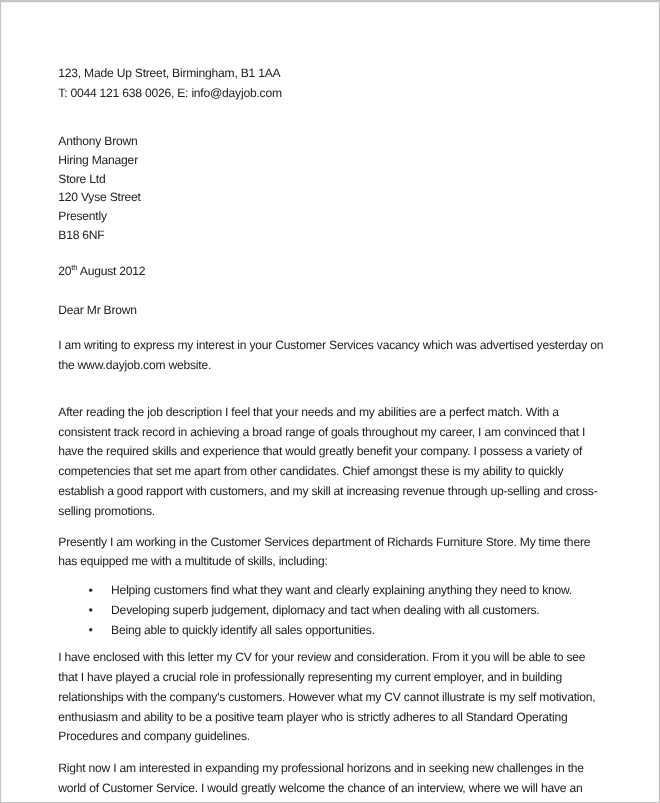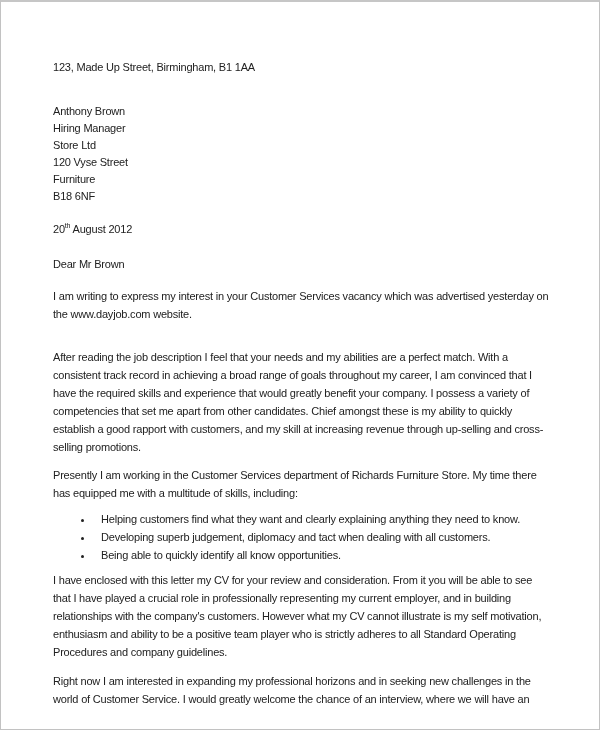--- a/index.html
+++ b/index.html
@@ -41,44 +41,45 @@
   .para-p4 { margin-top: 7px; }
   .para-p5 { margin-top: 11px; }
 </style>
 </head>
 <body>
 
 <div class="page-content">
 
   <div class="sender-block">
     <p>123, Made Up Street, Birmingham, B1 1AA</p>
+    <p>T: 0044 121 638 0026, E: info@dayjob.com</p>
   </div>
 
   <div class="recipient-block">
     <p>Anthony Brown</p>
     <p>Hiring Manager</p>
     <p>Store Ltd</p>
     <p>120 Vyse Street</p>
-    <p>Furniture</p>
+    <p>Presently</p>
     <p>B18 6NF</p>
   </div>
 
   <p class="date-line"><span>20</span><sup>th</sup> <span>August 2012</span></p>
 
   <p class="salutation">Dear Mr Brown</p>
 
   <p class="para-p1">I am writing to express my interest in your Customer Services vacancy which was advertised yesterday on the www.dayjob.com website.</p>
 
   <p class="para-p2">After reading the job description I feel that your needs and my abilities are a perfect match. With a consistent track record in achieving a broad range of goals throughout my career, I am convinced that I have the required skills and experience that would greatly benefit your company. I possess a variety of competencies that set me apart from other candidates. Chief amongst these is my ability to quickly establish a good rapport with customers, and my skill at increasing revenue through up-selling and cross-selling promotions.</p>
 
   <p class="para-p3">Presently I am working in the Customer Services department of Richards Furniture Store. My time there has equipped me with a multitude of skills, including:</p>
 
   <ul class="skills-list">
     <li>Helping customers find what they want and clearly explaining anything they need to know.</li>
     <li>Developing superb judgement, diplomacy and tact when dealing with all customers.</li>
-    <li>Being able to quickly identify all know opportunities.</li>
+    <li>Being able to quickly identify all sales opportunities.</li>
   </ul>
 
   <p class="para-p4">I have enclosed with this letter my CV for your review and consideration. From it you will be able to see that I have played a crucial role in professionally representing my current employer, and in building relationships with the company's customers. However what my CV cannot illustrate is my self motivation, enthusiasm and ability to be a positive team player who is strictly adheres to all Standard Operating Procedures and company guidelines.</p>
 
   <p class="para-p5">Right now I am interested in expanding my professional horizons and in seeking new challenges in the world of Customer Service. I would greatly welcome the chance of an interview, where we will have an</p>
 
 </div>
 
 </body></html>

